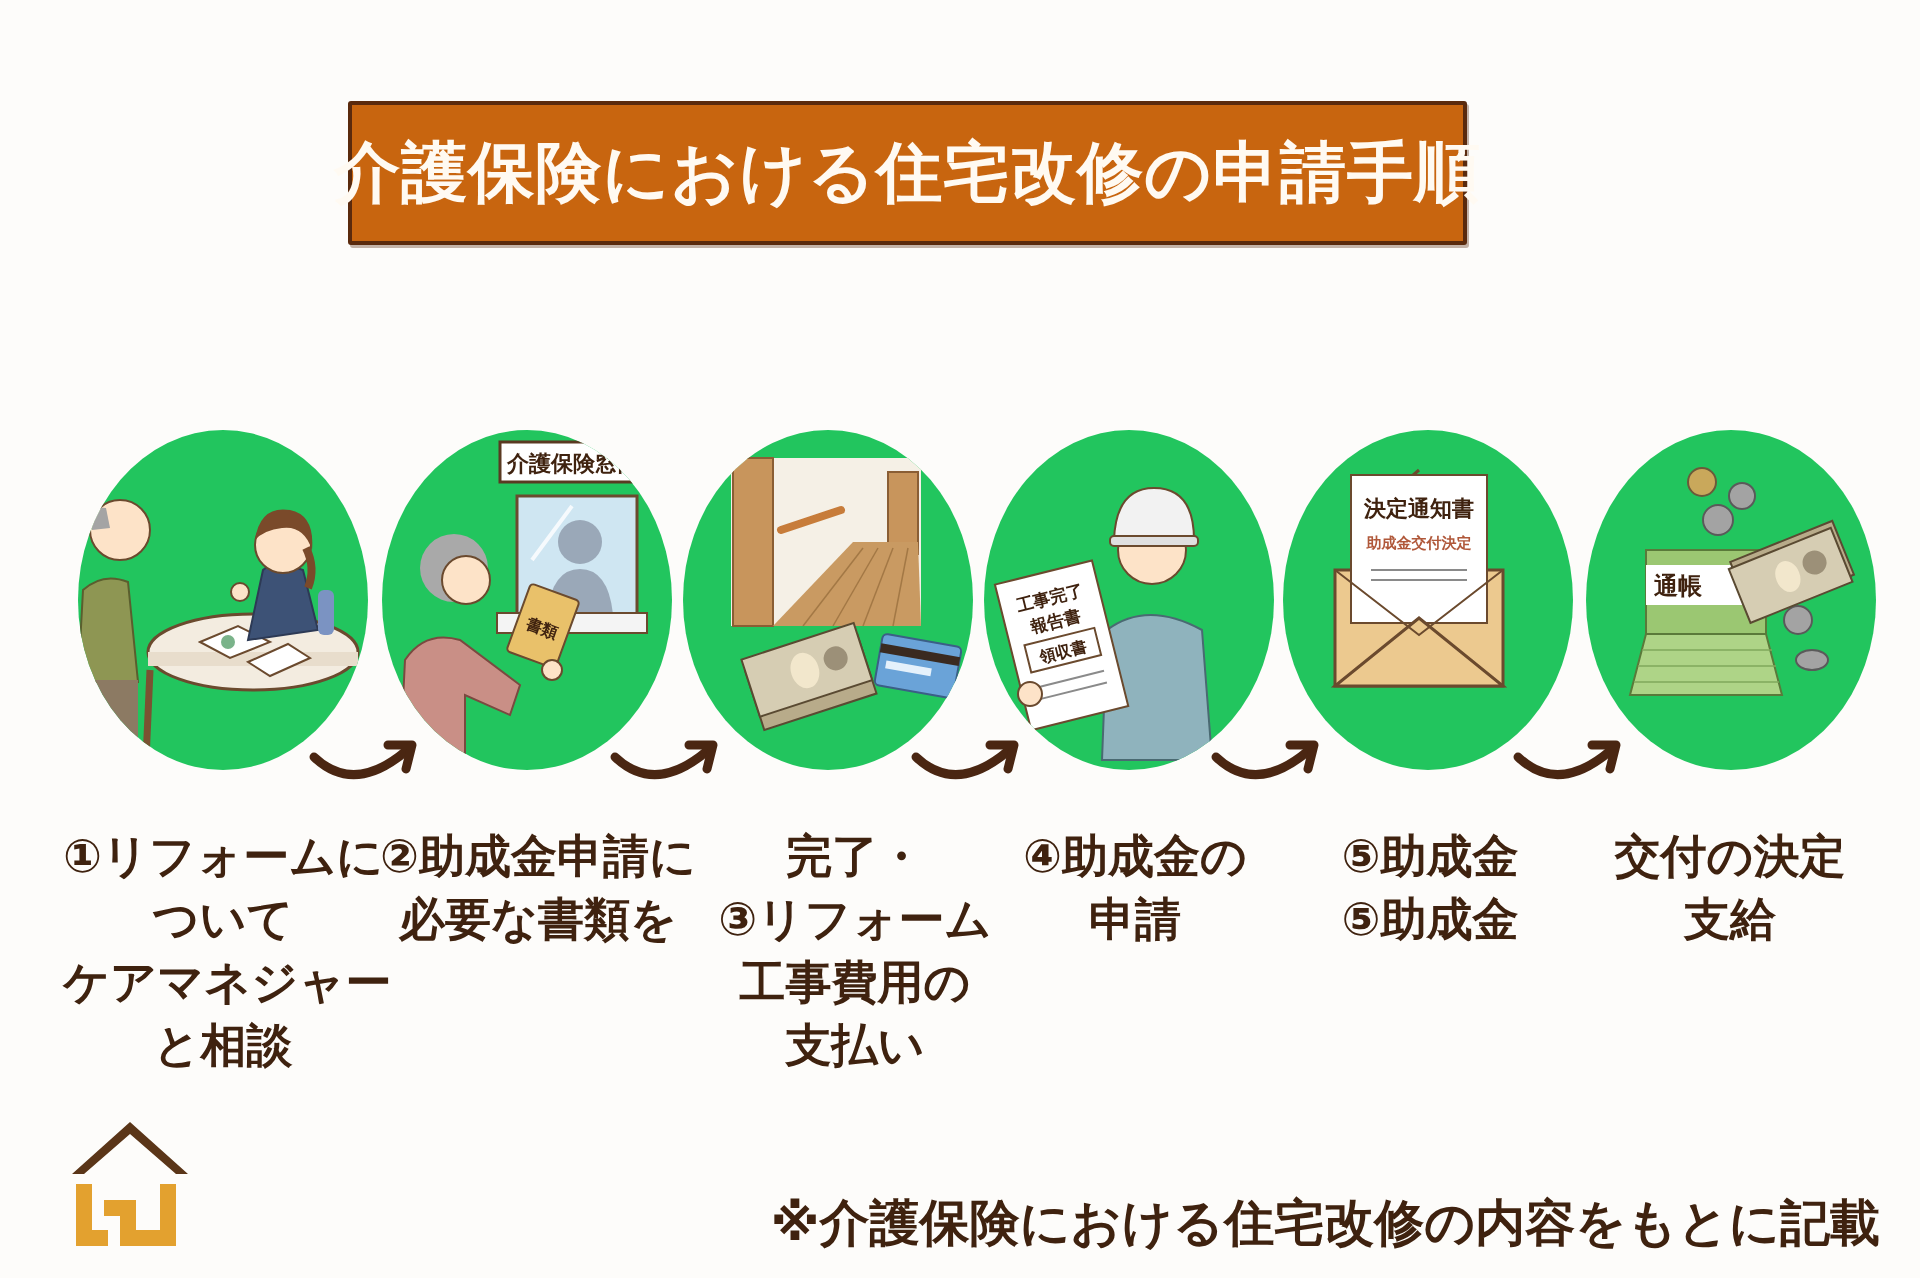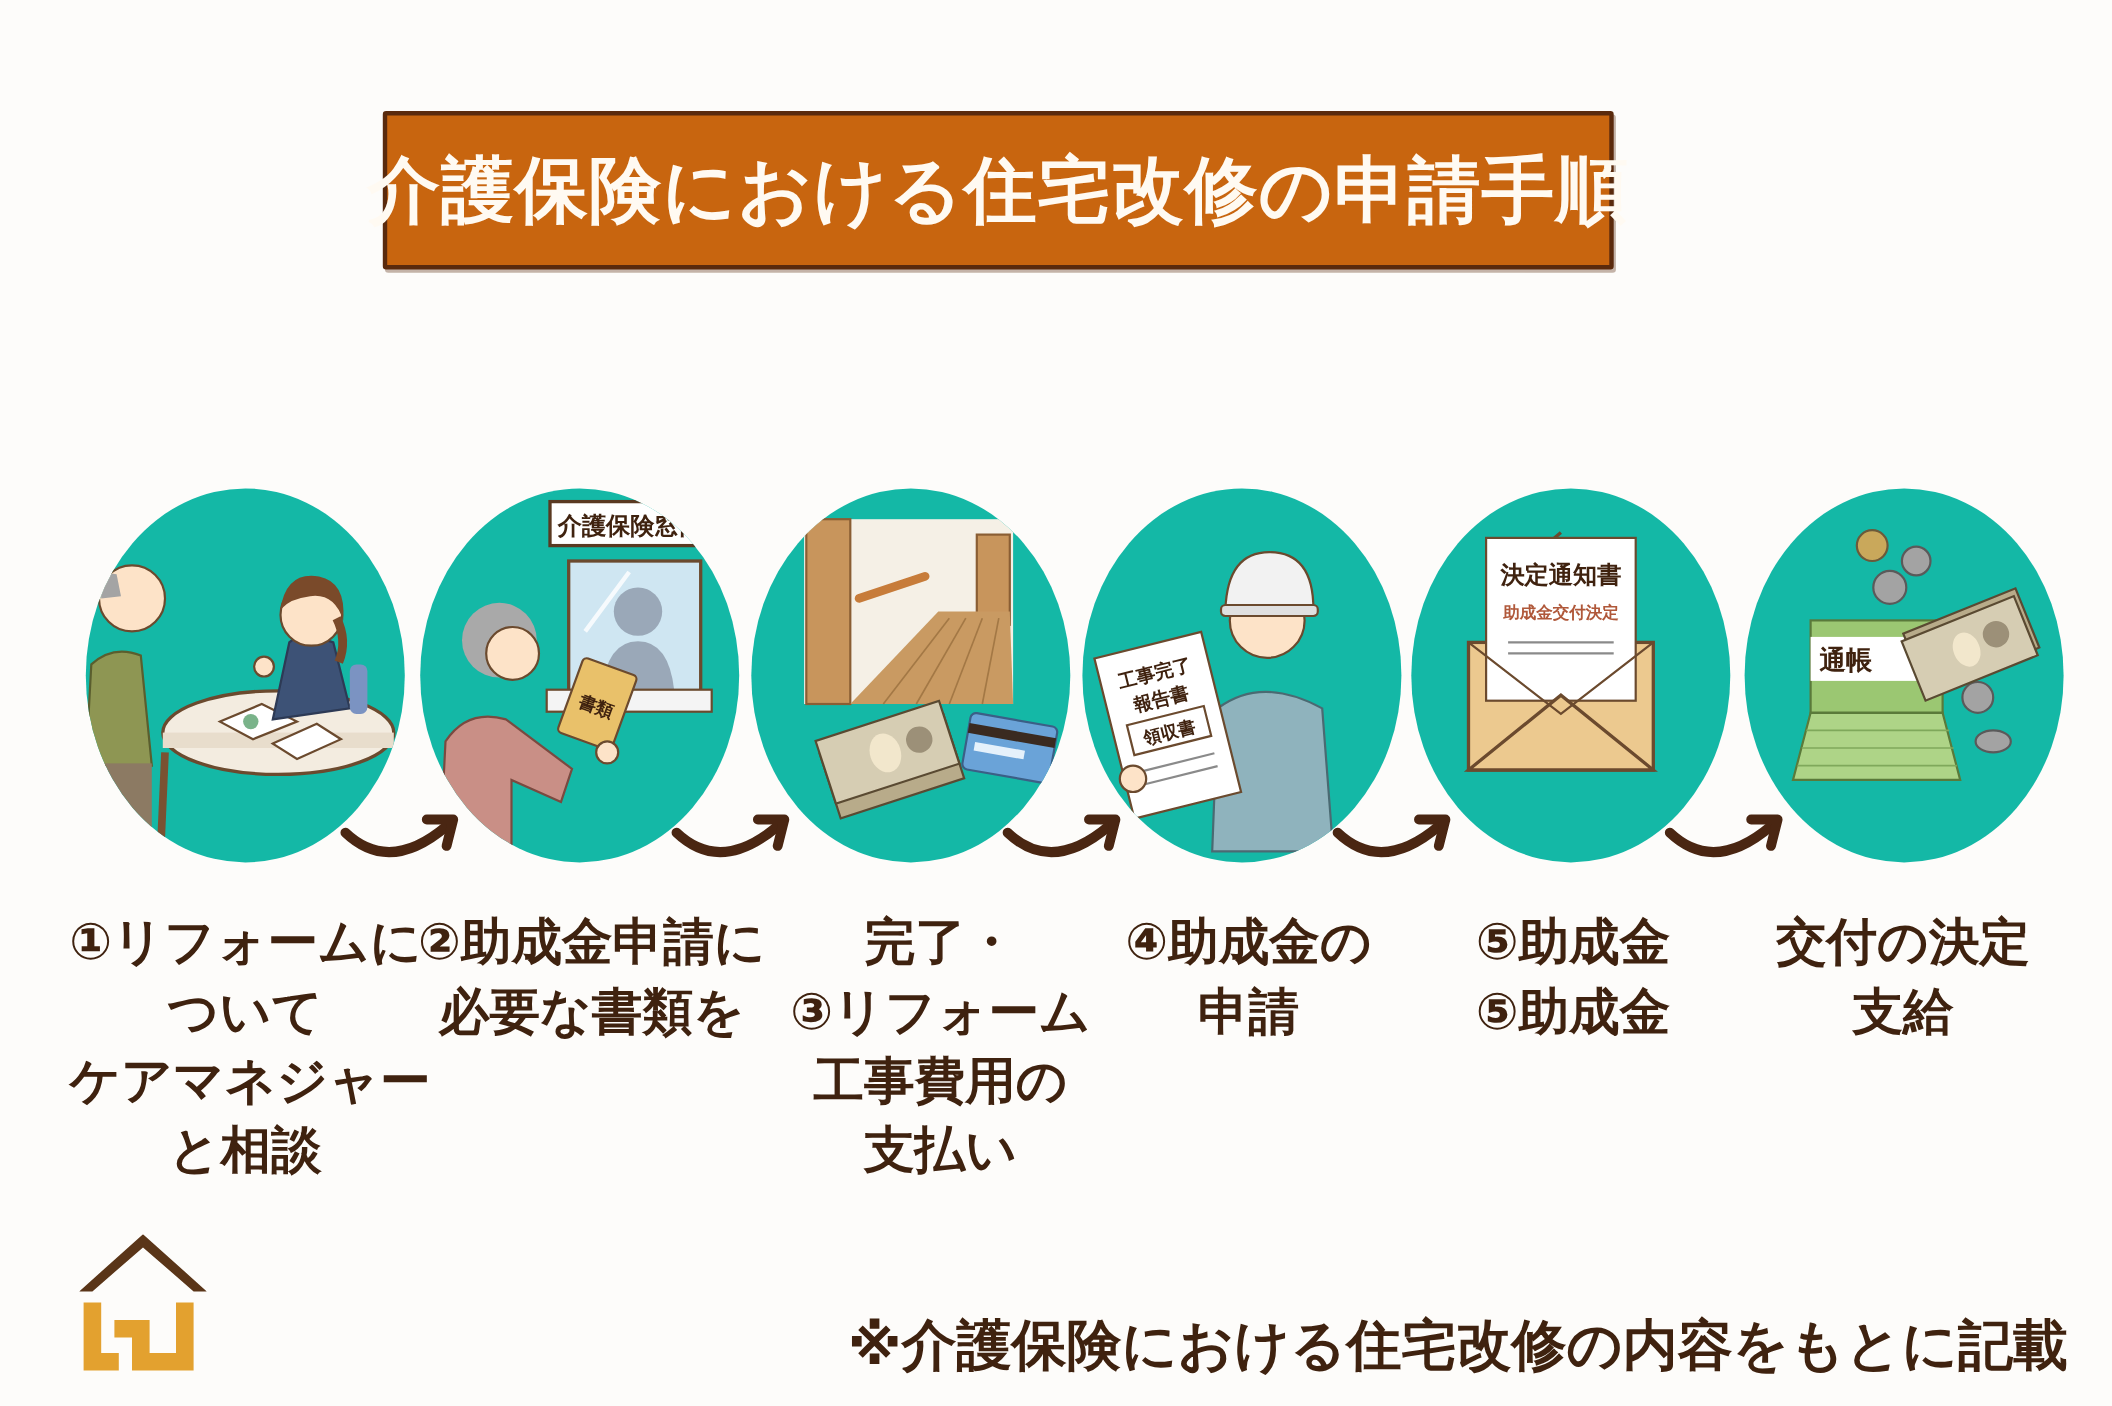--- a/index.html
+++ b/index.html
@@ -4,21 +4,21 @@
 <style>
   html,body{margin:0;padding:0;}
   body{width:1920px;height:1278px;background:#fdfcfa;position:relative;overflow:hidden;
        font-family:"DejaVu Sans","Liberation Sans",sans-serif;color:#3f220f;}
   .banner{position:absolute;left:348px;top:101px;width:1119px;height:144px;box-sizing:border-box;
           background:#c8650f;border:4px solid #5a2a0d;border-radius:3px;
           display:flex;align-items:center;justify-content:center;
           box-shadow:2px 3px 0 rgba(90,42,13,.35);}
   .banner-title{color:#fffaf2;font-weight:bold;font-size:66px;letter-spacing:1px;white-space:nowrap;}
   .step{position:absolute;top:428px;width:290px;height:340px;}
-  .circle{position:absolute;left:0;top:16px;width:290px;height:340px;border-radius:50%;background:#14b8a6;overflow:hidden;}
+  .circle{position:absolute;left:0;top:2px;width:290px;height:340px;border-radius:50%;background:#22c55e;overflow:hidden;}
   .circle svg{position:absolute;left:0;top:0;width:290px;height:340px;}
   .arrow{position:absolute;top:735px;width:110px;height:60px;}
   .label{position:absolute;top:825px;width:320px;text-align:center;font-size:46px;font-weight:bold;
          line-height:63px;color:#3f220f;white-space:nowrap;}
   .label span{display:block;}
   .logo{position:absolute;left:72px;top:1122px;width:116px;height:130px;}
   .footnote{position:absolute;right:40px;top:1190px;font-size:50px;font-weight:bold;color:#3f220f;white-space:nowrap;}
   .sign-text{font-family:"DejaVu Sans","Liberation Sans",sans-serif;font-weight:bold;}
 </style>
 </head>

